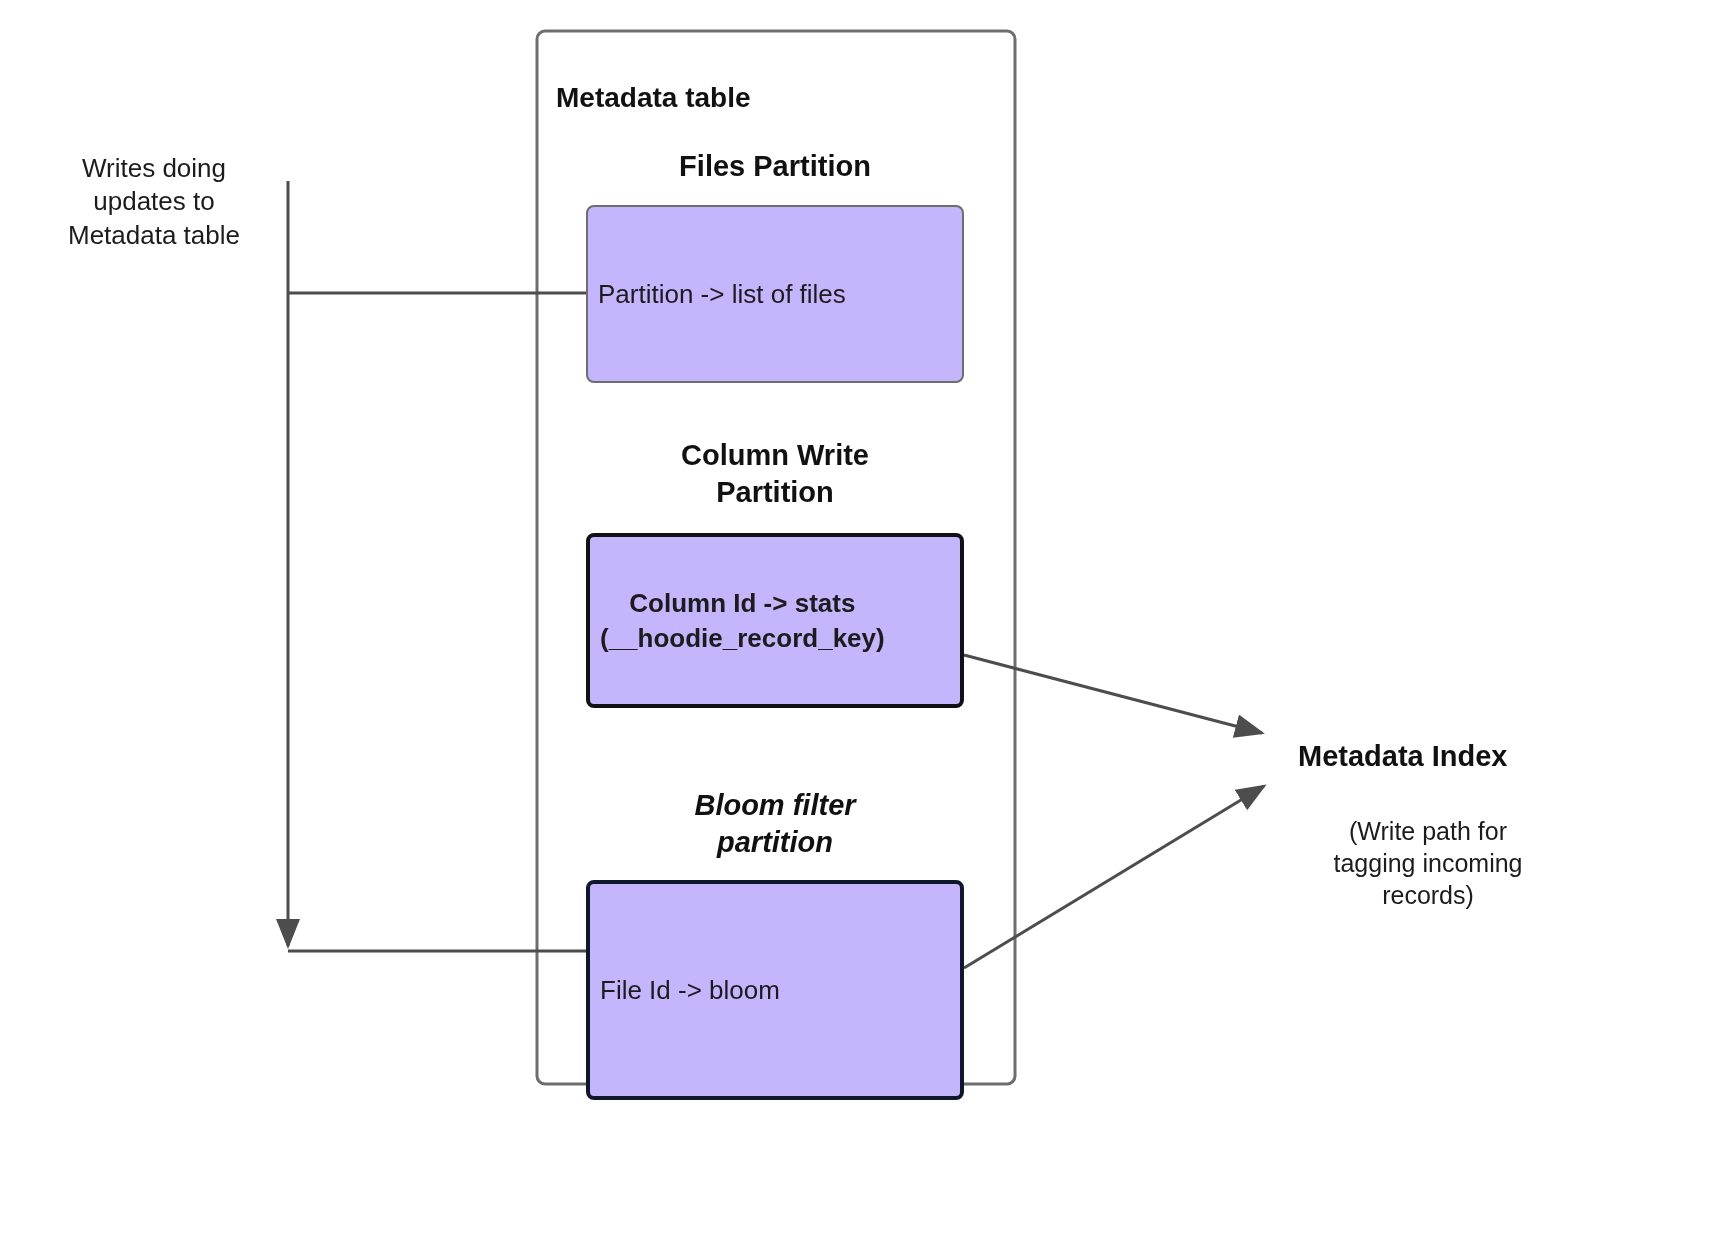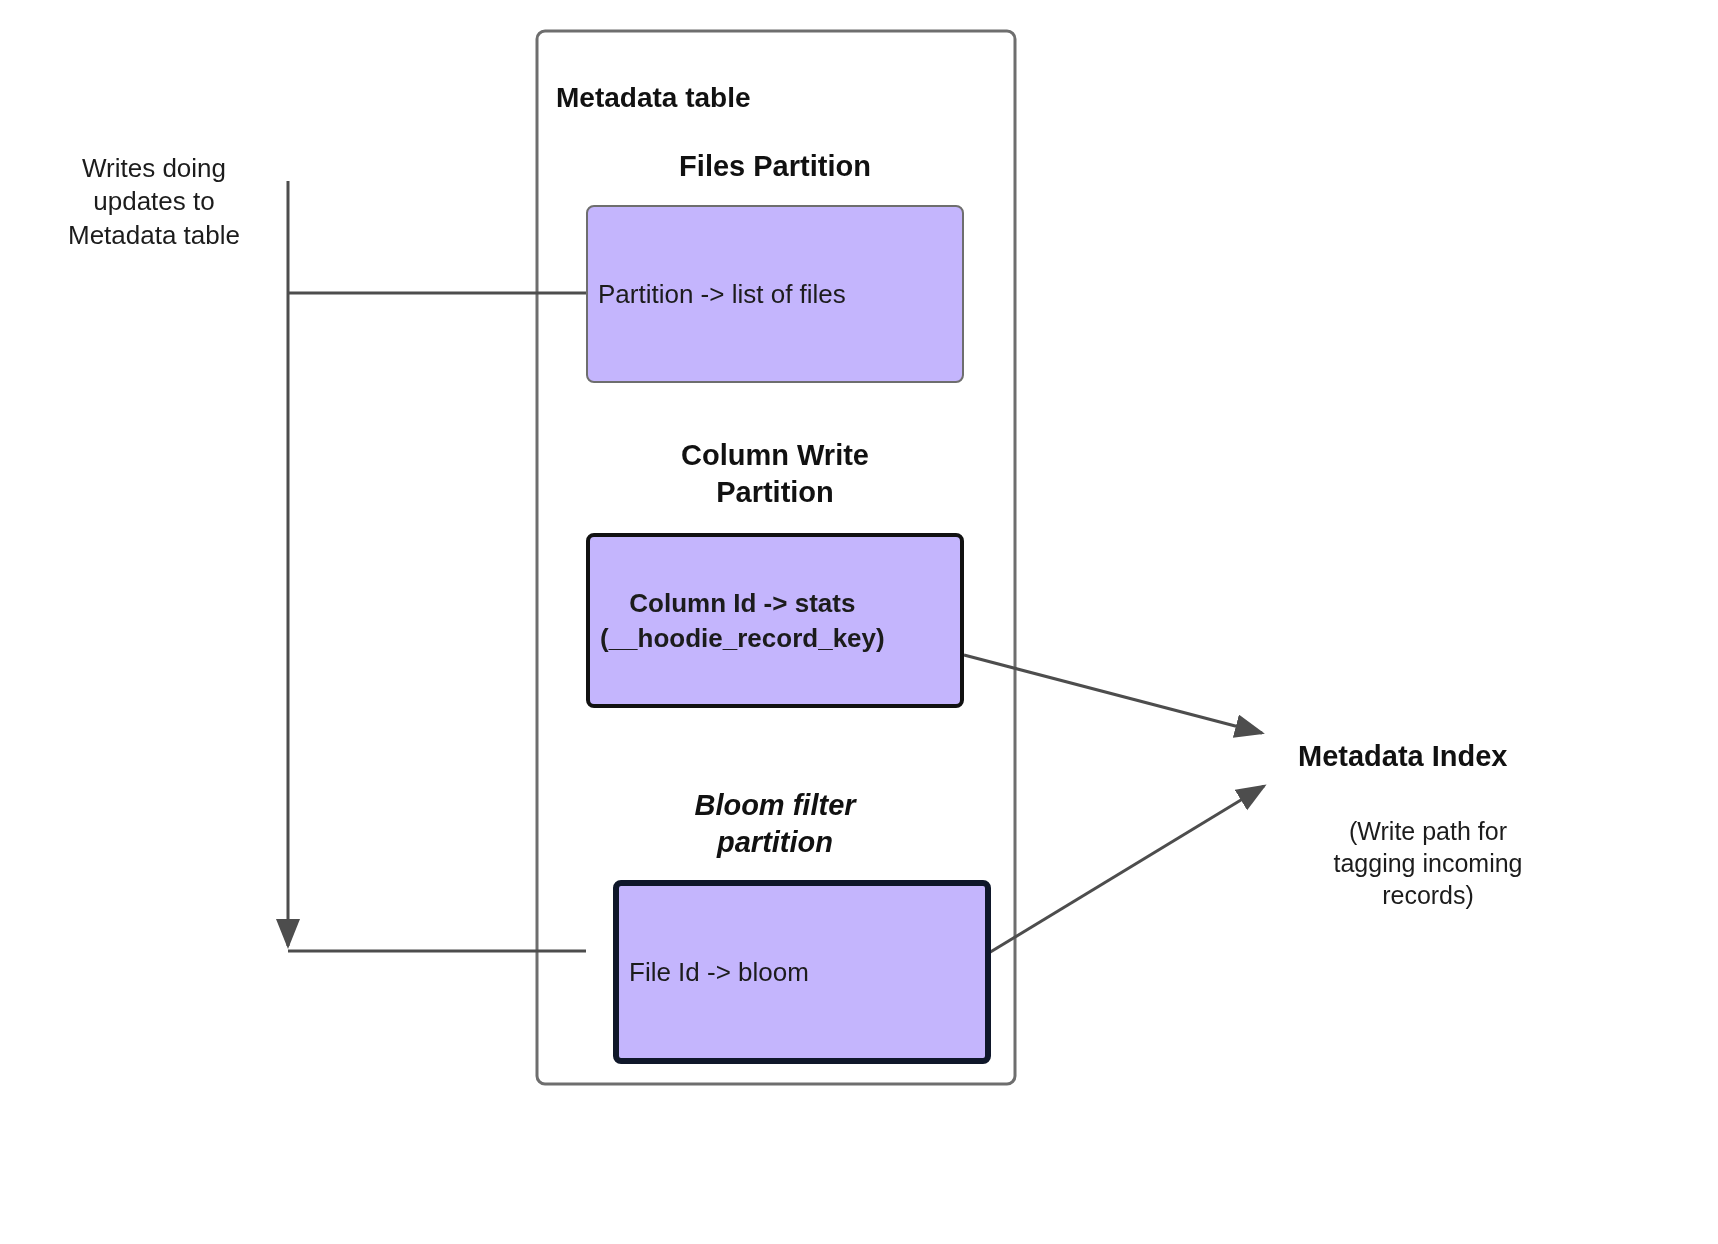--- a/index.html
+++ b/index.html
@@ -80,22 +80,22 @@
   .box-files {
     left: 586px; top: 205px; width: 378px; height: 178px;
     border: 2px solid #6e6e6e;
   }
   .box-colstats {
     left: 586px; top: 533px; width: 378px; height: 175px;
     border: 4px solid #111111;
     font-weight: bold;
   }
   .box-bloom {
-    left: 613px; top: 880px; width: 378px; height: 184px;
-    border: 6px solid #0f172a;
+    left: 586px; top: 880px; width: 378px; height: 220px;
+    border: 4px solid #0f172a;
   }
 
   .mi-title {
     left: 1298px;
     top: 738px;
     width: 420px;
     text-align: left;
     font-size: 29px;
     font-weight: bold;
     color: #111111;

